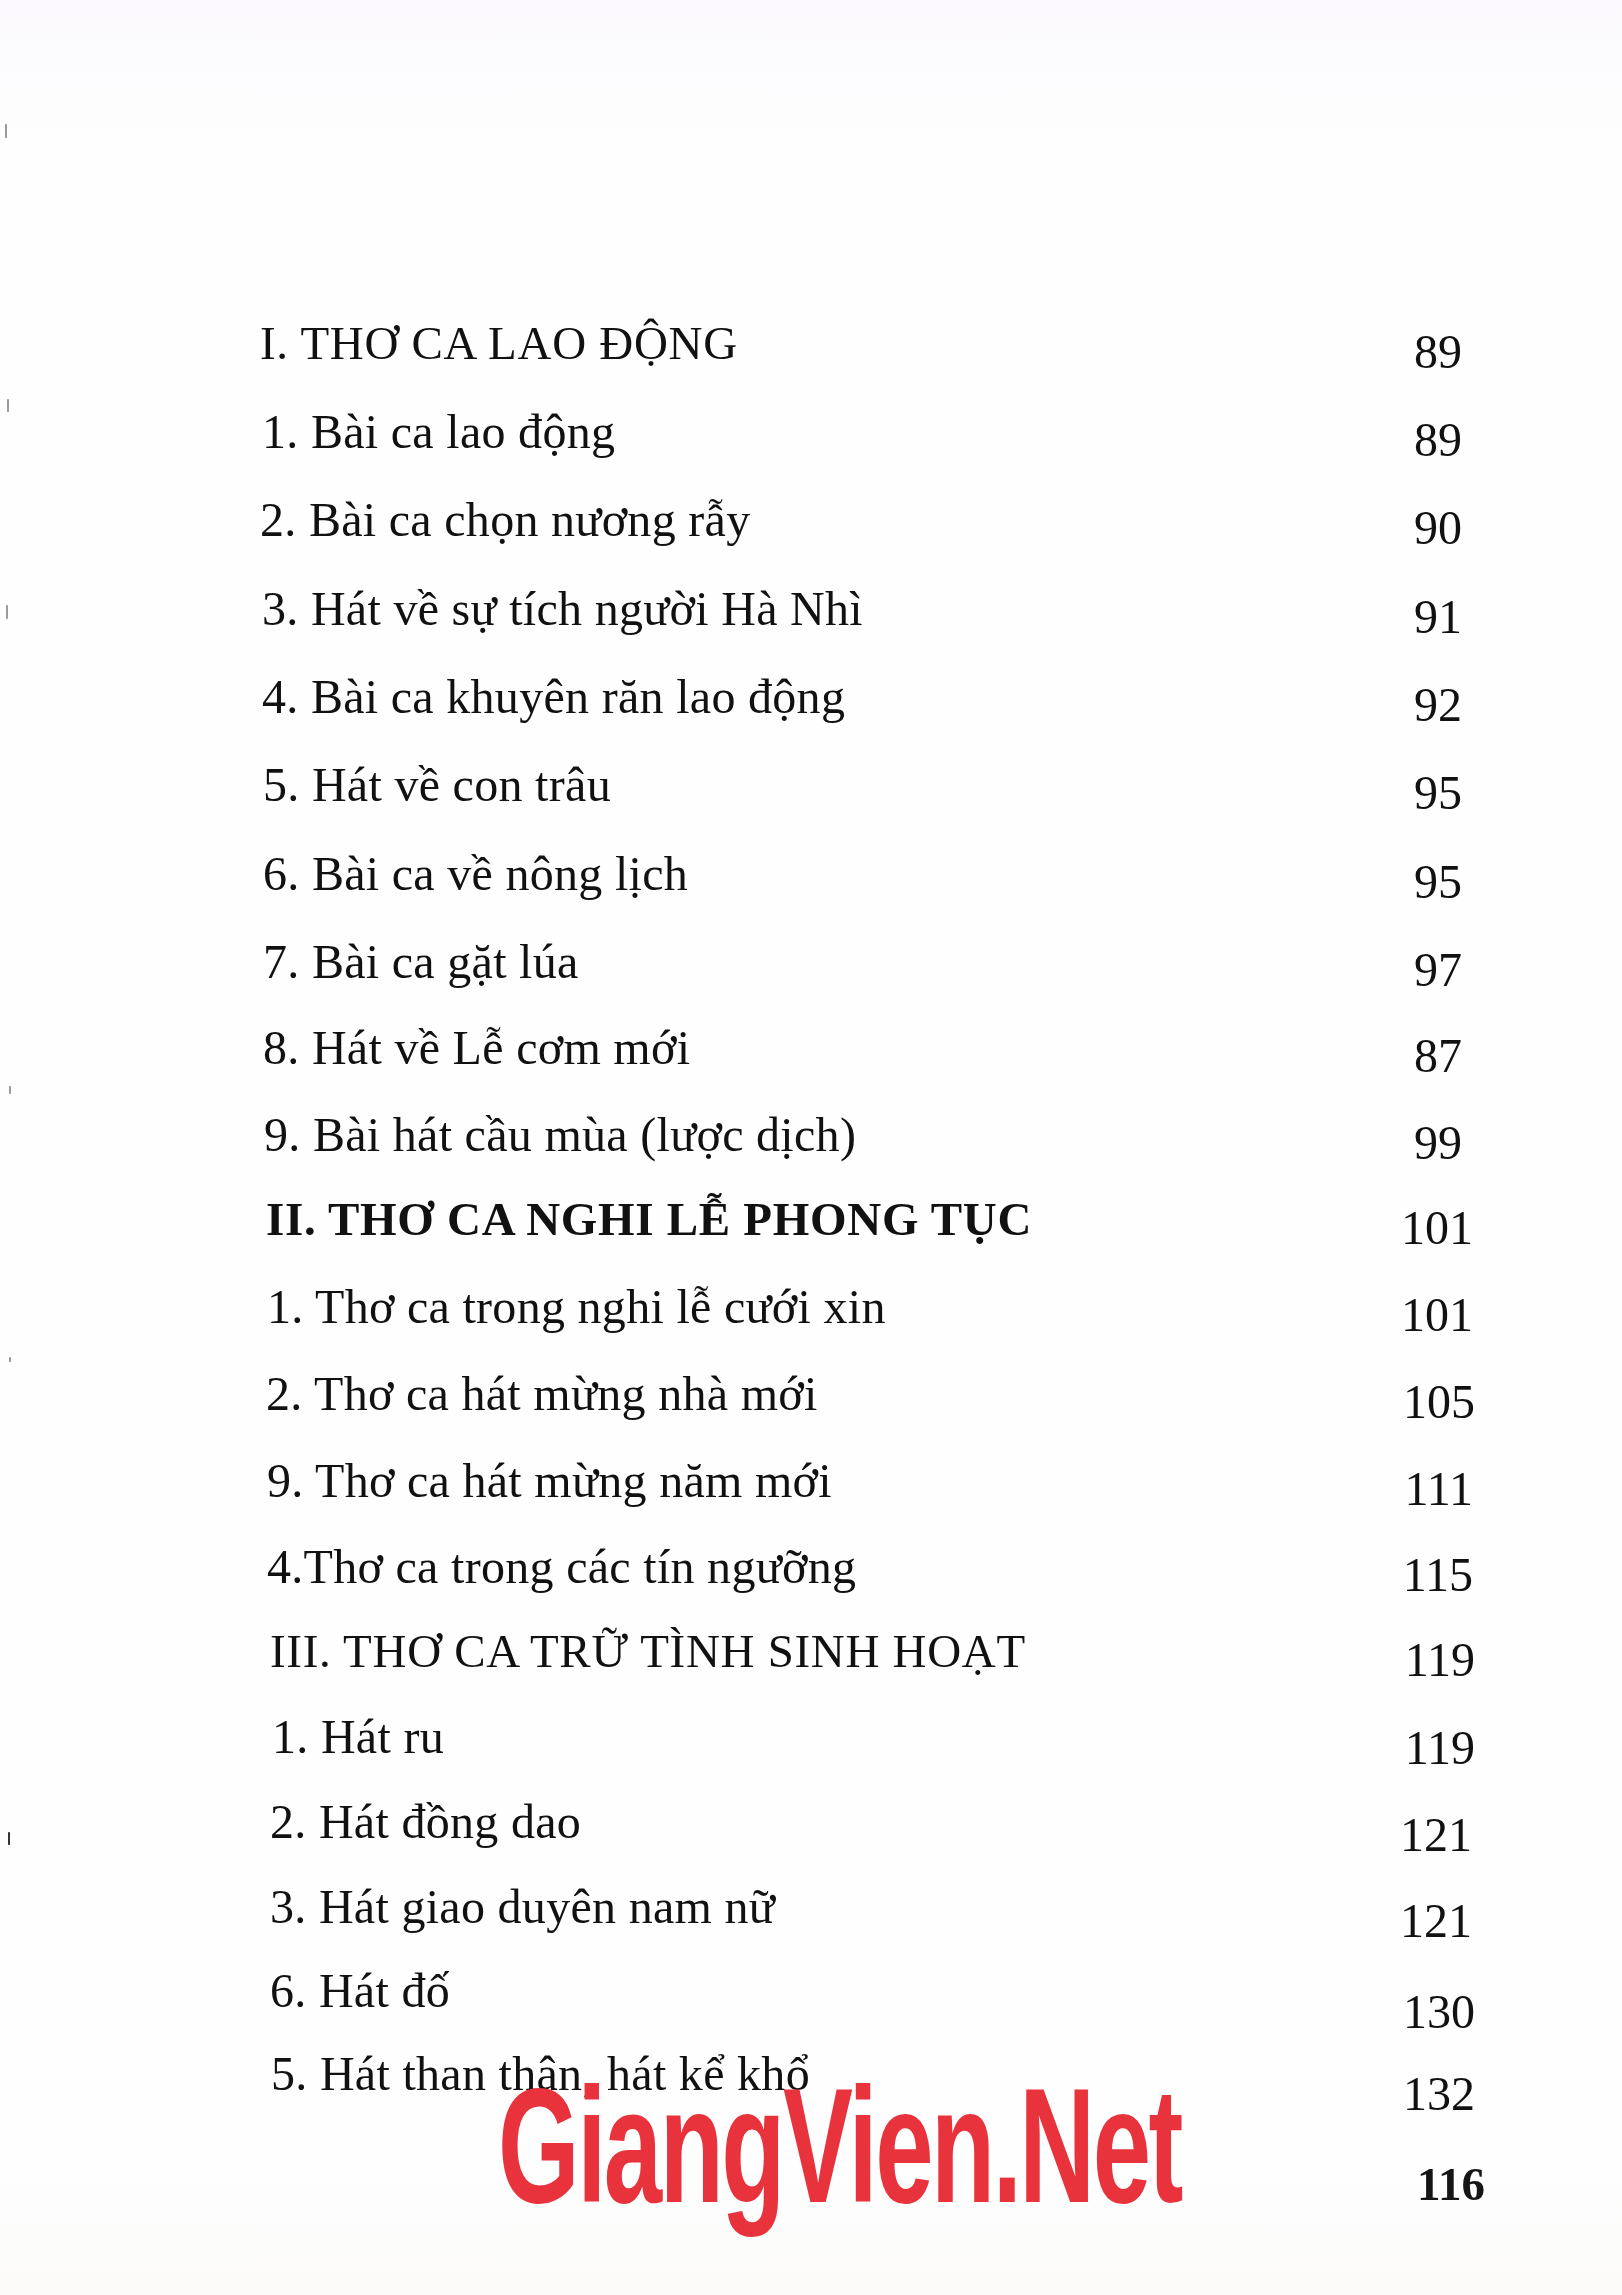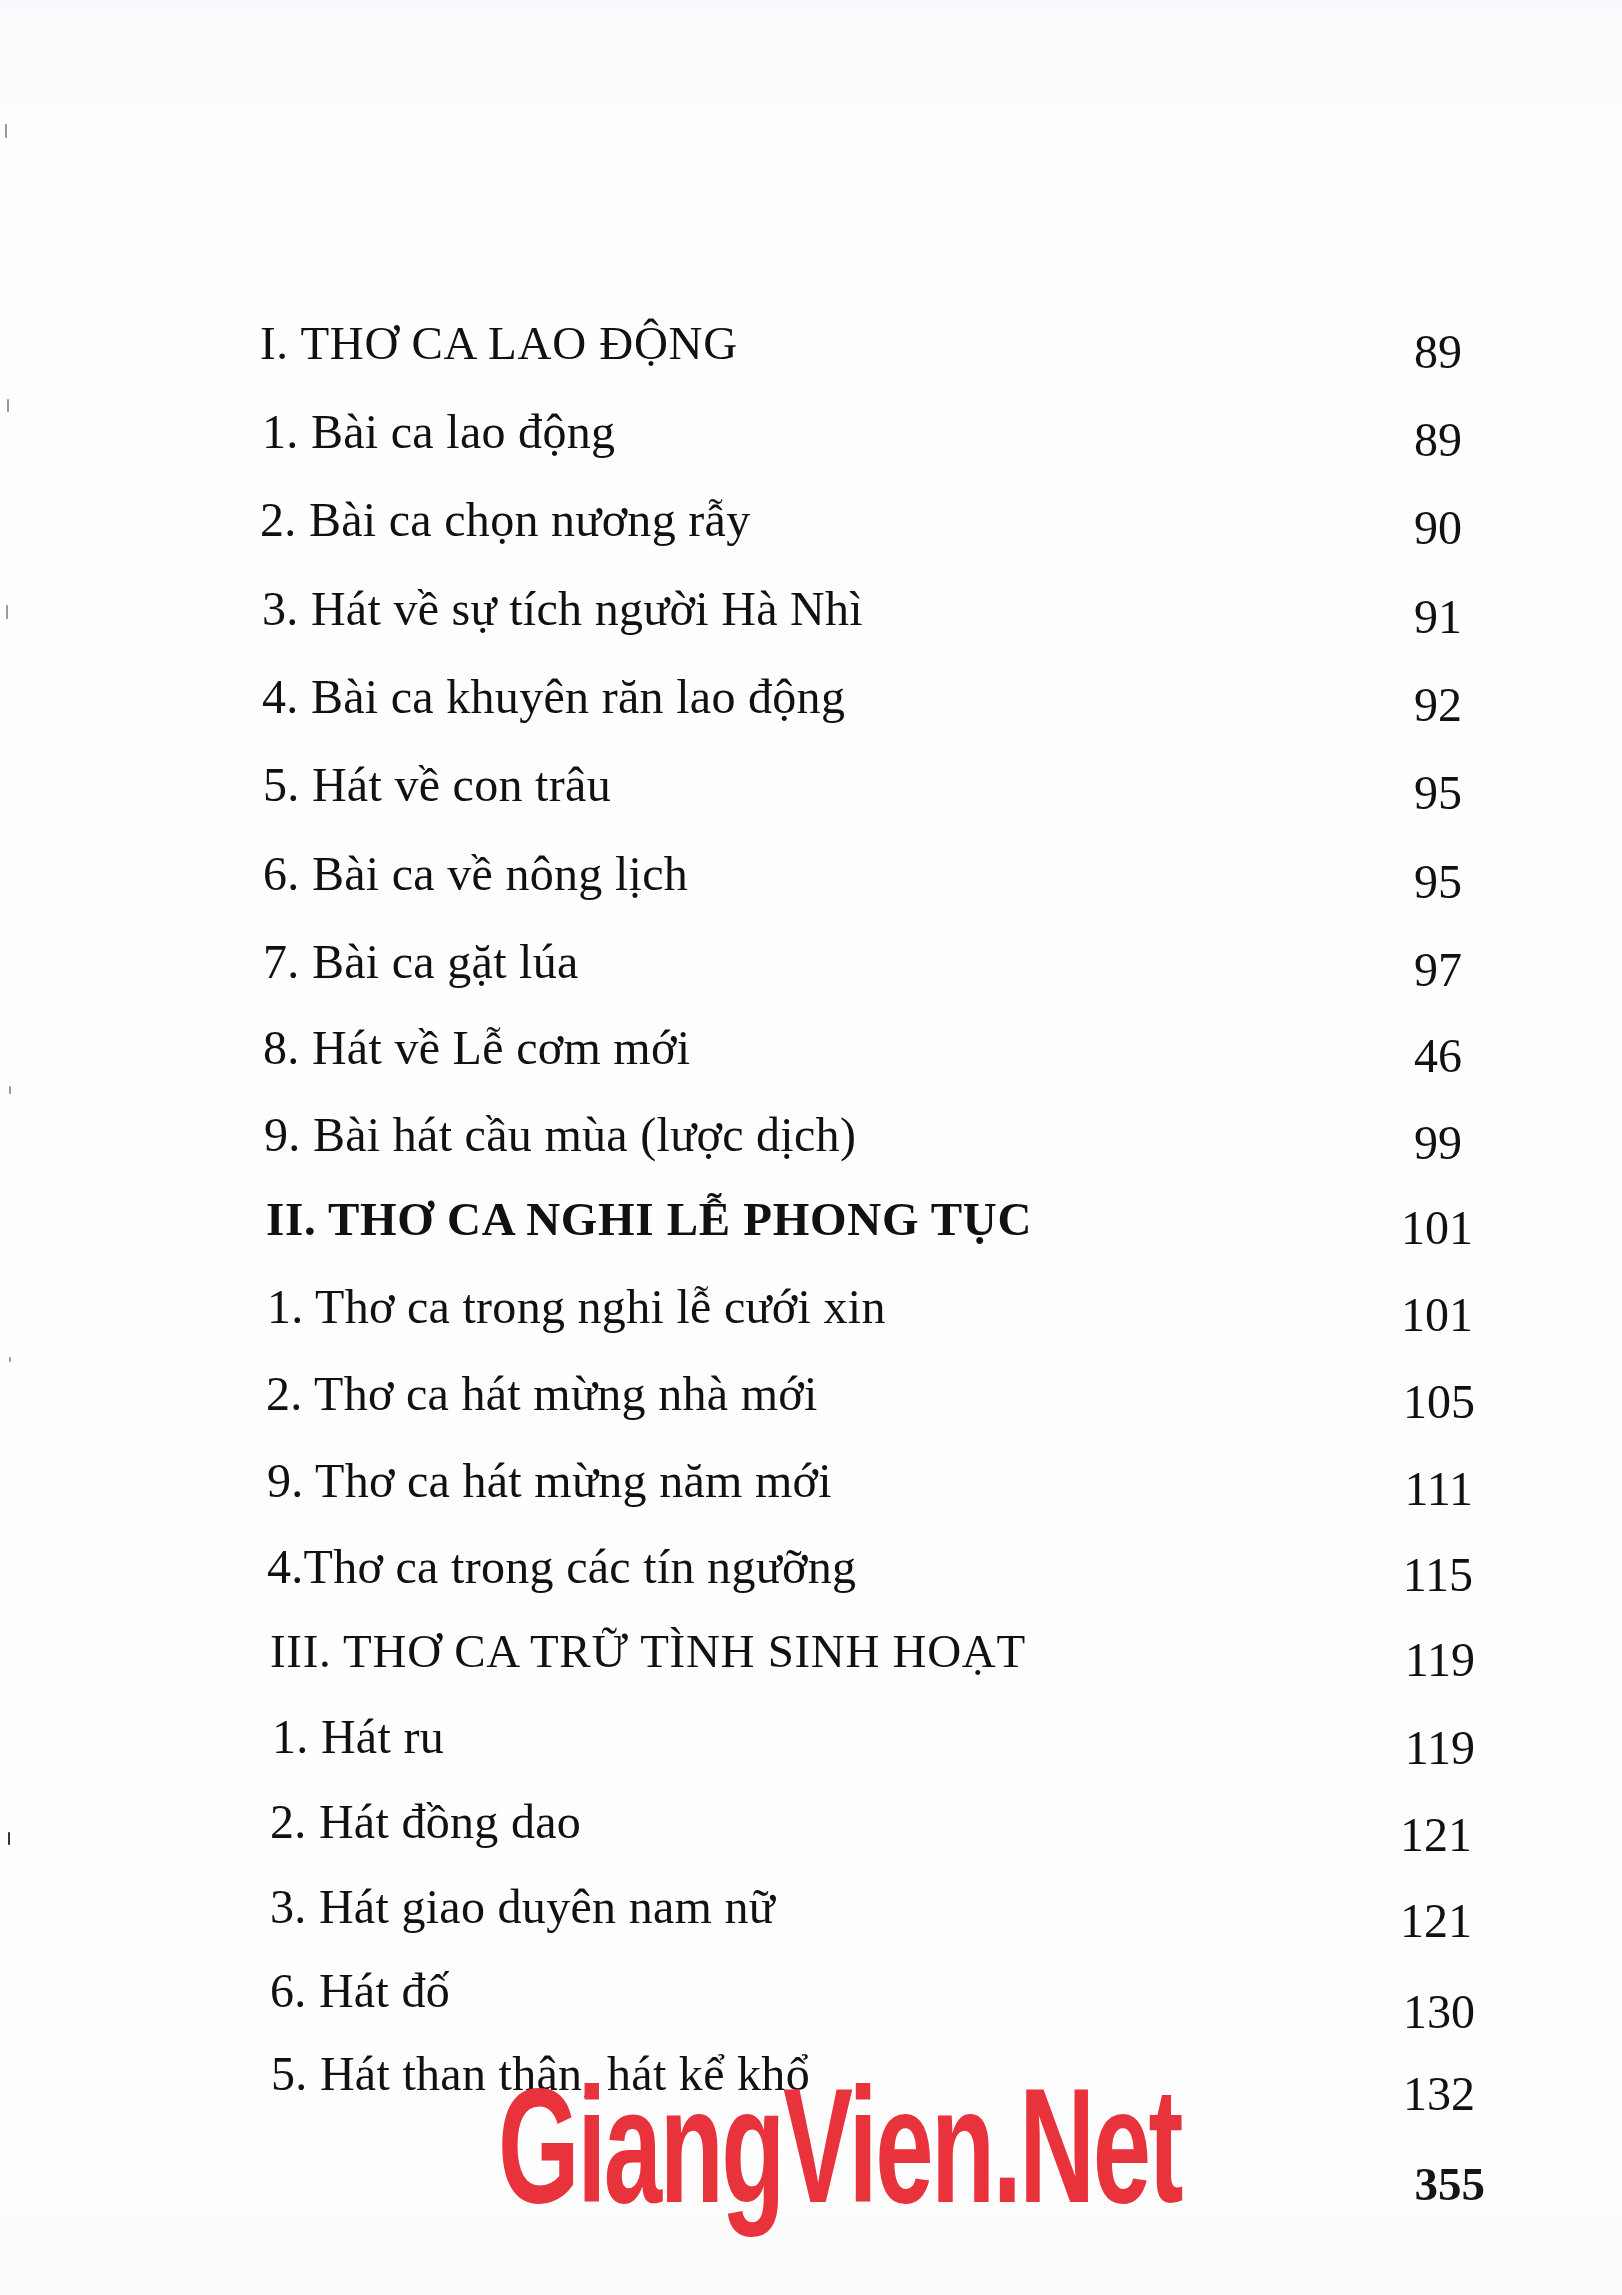--- a/index.html
+++ b/index.html
@@ -128,21 +128,21 @@
       <span class="toc-page" style="left:1331px; top:7.9px;">95</span>
     </div>
 
     <div class="toc-row" style="top:929px;">
       <span class="toc-title" style="left:263px;">7. Bài ca gặt lúa</span>
       <span class="toc-page" style="left:1331px; top:7.9px;">97</span>
     </div>
 
     <div class="toc-row" style="top:1015px;">
       <span class="toc-title" style="left:263px;">8. Hát về Lễ cơm mới</span>
-      <span class="toc-page" style="left:1331px; top:7.9px;">46</span>
+      <span class="toc-page" style="left:1331px; top:7.9px;">87</span>
     </div>
 
     <div class="toc-row" style="top:1102px;">
       <span class="toc-title" style="left:264px;">9. Bài hát cầu mùa (lược dịch)</span>
       <span class="toc-page" style="left:1331px; top:7.9px;">99</span>
     </div>
 
     <div class="toc-row" style="top:1187px;">
       <span class="toc-title heading" style="left:266px;font-weight:bold;">II. THƠ CA NGHI LỄ PHONG TỤC</span>
       <span class="toc-page" style="left:1342px; top:7.9px;">101</span>
@@ -195,16 +195,16 @@
 
     <div class="toc-row" style="top:2041px;">
       <span class="toc-title" style="left:271px;">5. Hát than thân, hát kể khổ</span>
       <span class="toc-page" style="left:1344px; top:19.6px;">132</span>
     </div>
 
   </div>
 
   <div class="watermark">GiangVien.Net</div>
 
-  <div class="page-number">355</div>
+  <div class="page-number">116</div>
 
 </div>
 
 
 </body></html>

